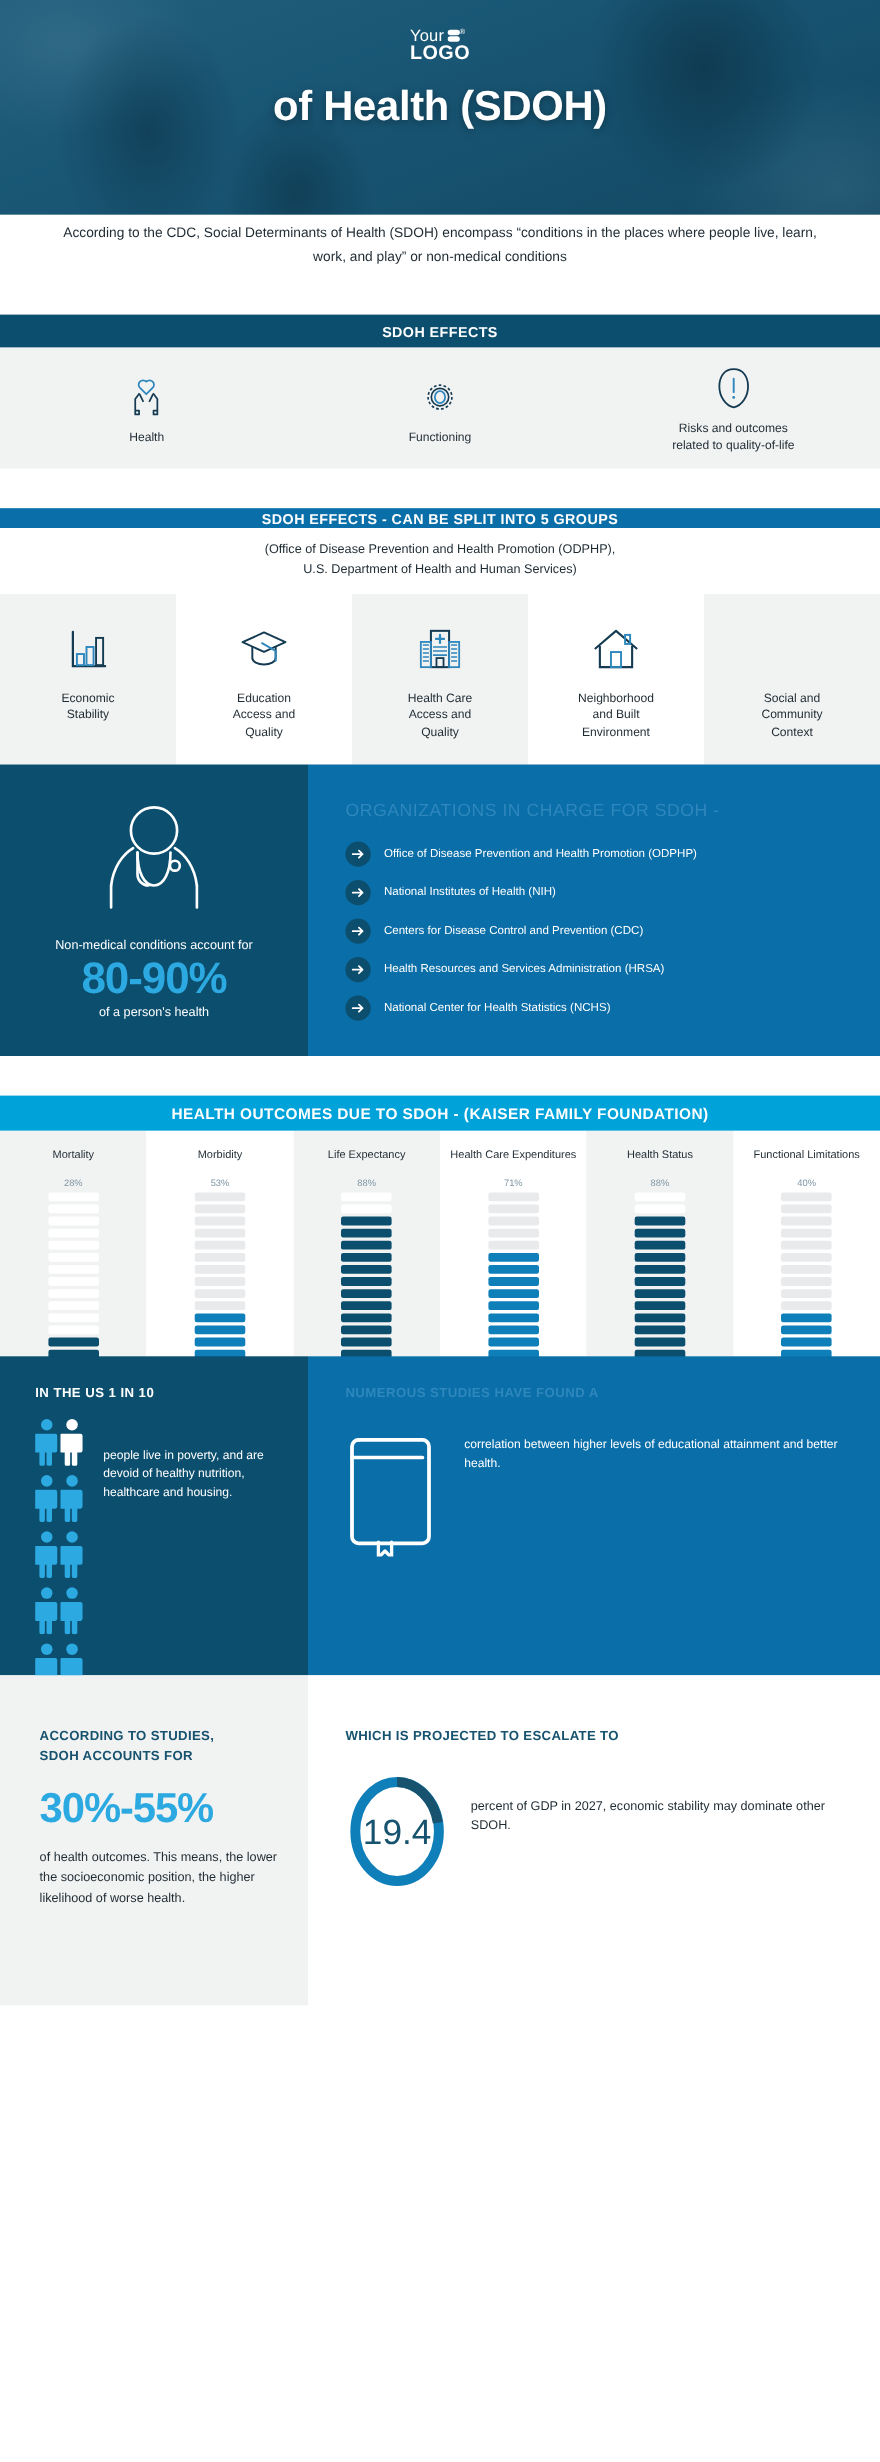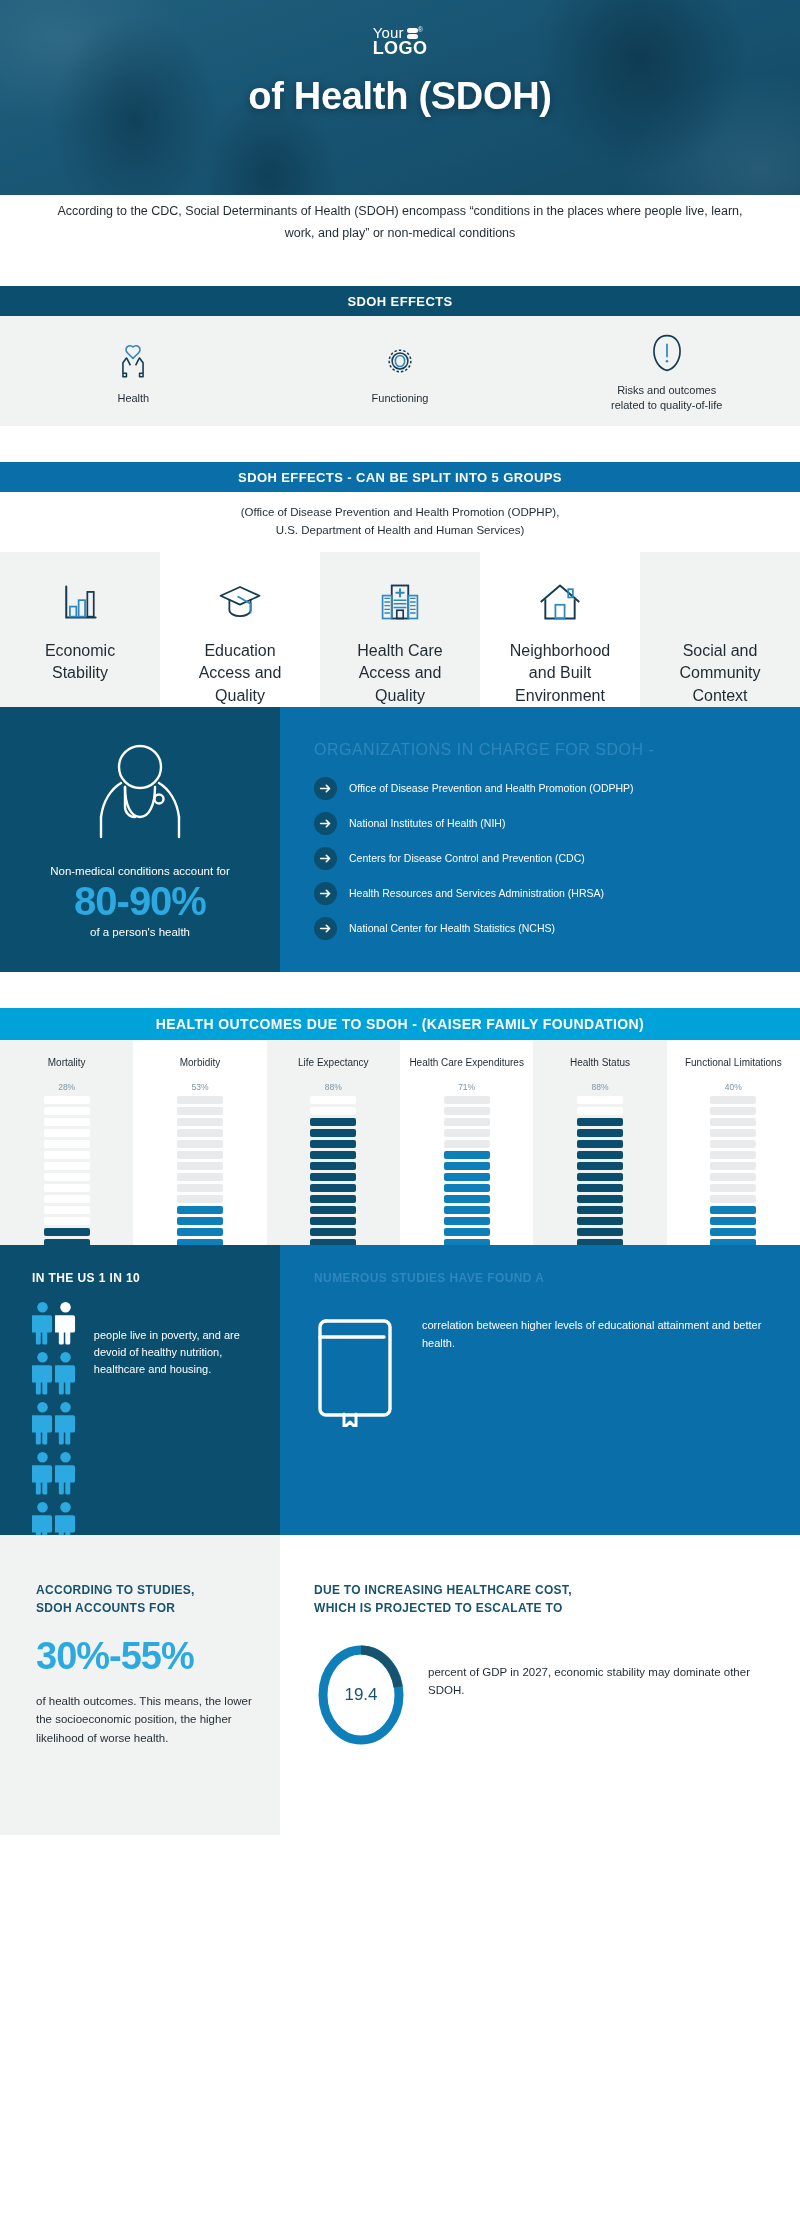--- a/index.html
+++ b/index.html
@@ -47,21 +47,21 @@
   }
   .intro-wrap { height:55px; display:flex; align-items:center; justify-content:center;
      padding:0 48px; background:#fff; }
 
   
   .banner {
     text-align:center; color:#fff; font-weight:700;
     letter-spacing:.4px; display:flex; align-items:center; justify-content:center;margin-top:36px;
   }
   .banner-dark { background:#0c4e6e; height:30px; font-size:13px; }
-  .banner-mid  { background:#0a6ea8; height:30px; font-size:13px; }
+  .banner-mid  { background:#0a6ea8; height:18px; font-size:13px; }
   .banner-light{ background:#00a3d9; height:32px; font-size:14px; }
 
   
   .effects { background:#f1f2f2; height:110px; display:flex; }
   .effect { flex:1; display:flex; flex-direction:column; align-items:center; justify-content:center; }
   .effect-ico { height:48px; display:flex; align-items:center; }
   .effect-lbl { font-size:11px; color:#1f2b33; text-align:center; line-height:1.35; margin-top:6px; }
 
   
   .source-note {
@@ -69,21 +69,21 @@
     text-align:center; font-size:11.5px; color:#1f2b33; line-height:1.55;
   }
 
   
   .groups { display:flex; height:155px; }
   .group { flex:1; display:flex; flex-direction:column; align-items:center;
            padding-top:24px; }
   .group:nth-child(odd){ background:#f1f2f2; }
   .group:nth-child(even){ background:#ffffff; }
   .group-ico { height:52px; display:flex; align-items:center; }
-  .group-lbl { margin-top:12px; font-size:16px; color:#1f2b33; text-align:center; line-height:1.4; }
+  .group-lbl { margin-top:12px; font-size:11px; color:#1f2b33; text-align:center; line-height:1.4; }
 
   
   .stat-orgs { display:flex; height:265px; }
   .stat-col { width:280px; background:#0c4e6e; display:flex; flex-direction:column;
               align-items:center; justify-content:center; padding:0 16px; }
   .stat-ico { margin-bottom:12px; }
   .stat-lead { color:#ffffff; font-size:11.5px; text-align:center; }
   .stat-big { color:#2ca9e1; font-weight:700; font-size:40px; letter-spacing:-1px; line-height:1.15; margin:1px 0 2px; }
   .stat-sub { color:#ffffff; font-size:11.5px; text-align:center; }
   .orgs-col { flex:1; background:#0a6ea8; padding:34px 30px 0 34px; }
@@ -120,21 +120,21 @@
   
   .footer-stats { display:flex; height:300px; }
   .fs-left { width:280px; background:#f1f2f2; padding:46px 26px 0 36px; }
   .fs-right { flex:1; background:#ffffff; padding:46px 30px 0 34px; }
   .fs-head { color:#17536e; font-weight:700; font-size:12px; letter-spacing:.3px; line-height:1.5; }
   .fs-big { color:#2ca9e1; font-weight:700; font-size:38px; letter-spacing:-1px; margin:18px 0 14px; }
   .fs-body { color:#1f2b33; font-size:11.5px; line-height:1.6; }
   .donut-row { display:flex; align-items:flex-start; gap:20px; margin-top:24px; }
   .donut { position:relative; width:94px; height:108px; flex:0 0 auto; }
   .donut-num { position:absolute; inset:0; display:flex; align-items:center; justify-content:center;
-               color:#17536e; font-size:17px; }
+               color:#17536e; font-size:32px; }
   .fs-right-body { color:#1f2b33; font-size:11.5px; line-height:1.6; padding-top:22px; }
   .tail { background:#ffffff; height:30px; }
 </style>
 </head>
 <body>
 
 <div class="page">
 
   <div class="hero">
     <div class="hero-photo"></div>
@@ -546,21 +546,20 @@
     <div class="fs-left">
       <div class="fs-head">
         <div>ACCORDING TO STUDIES,</div>
         <div>SDOH ACCOUNTS FOR</div>
       </div>
       <div class="fs-big">30%-55%</div>
       <div class="fs-body">of health outcomes. This means, the lower the socioeconomic position, the higher likelihood of worse health.</div>
     </div>
     <div class="fs-right">
       <div class="fs-head">
-        <div>DUE TO INCREASING HEALTHCARE COST,</div>
         <div>WHICH IS PROJECTED TO ESCALATE TO</div>
       </div>
       <div class="donut-row">
         <div class="donut">
           <svg width="94" height="108" viewBox="0 0 94 108">
             <ellipse cx="47" cy="54" rx="38" ry="45" fill="none" stroke="#0f7fba" stroke-width="9"></ellipse>
             <path d="M47 9 A38 45 0 0 1 84 46" fill="none" stroke="#17536e" stroke-width="9"></path>
           </svg>
           <div class="donut-num">19.4</div>
         </div>

